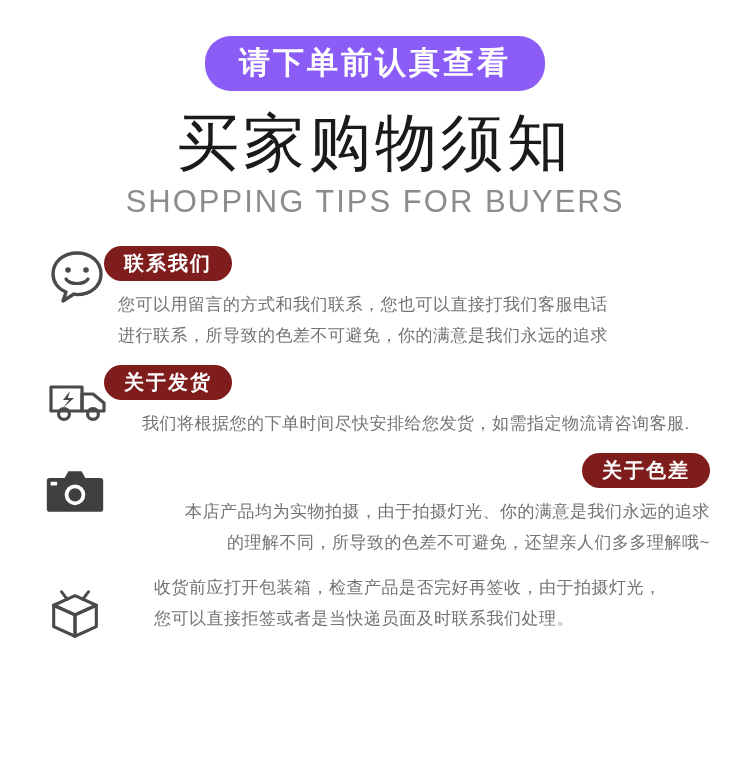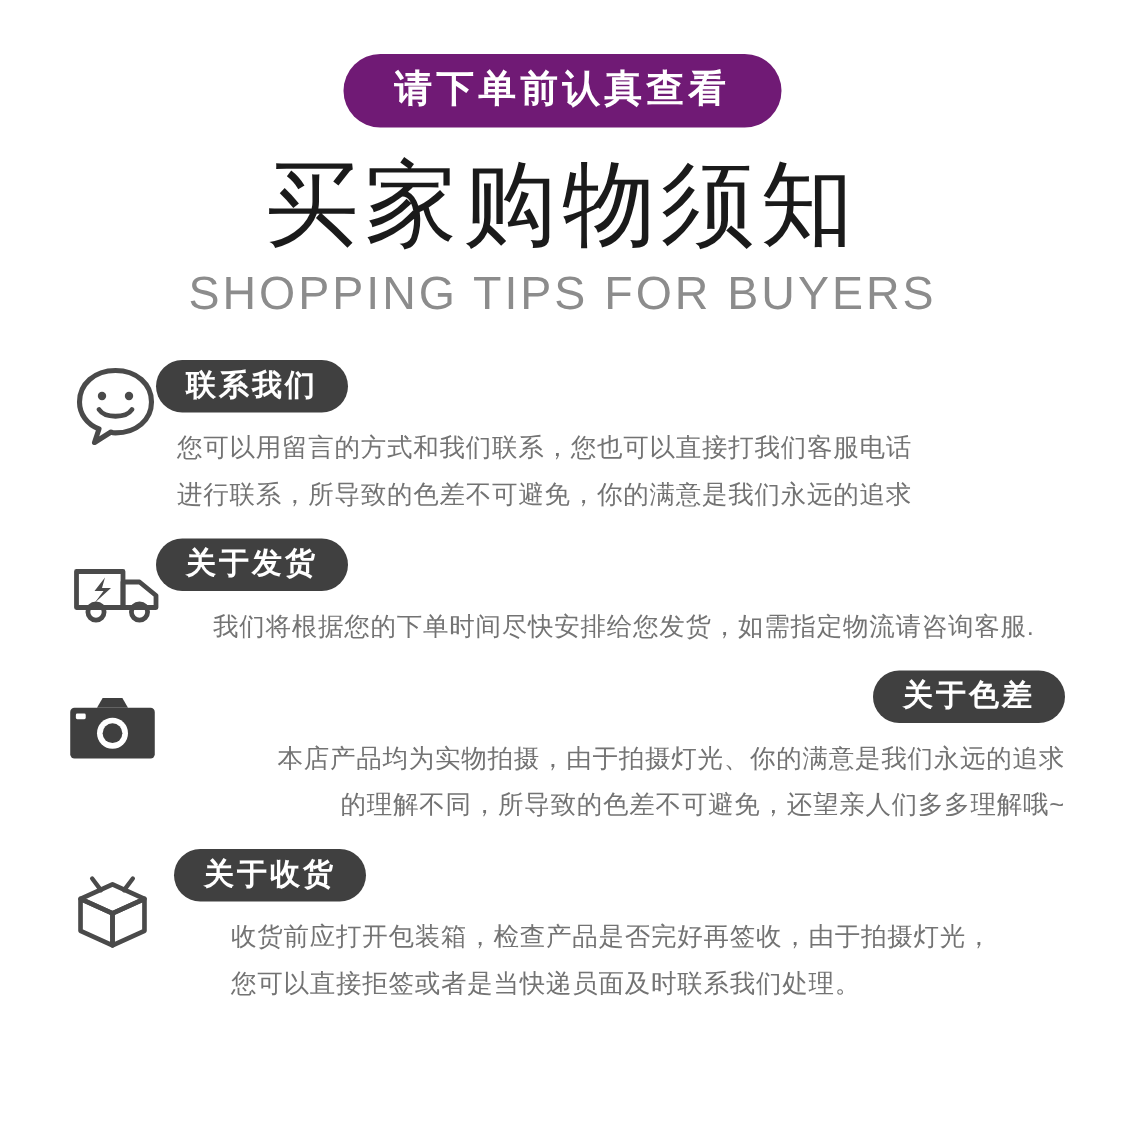--- a/index.html
+++ b/index.html
@@ -21,23 +21,23 @@
     box-sizing: border-box;
   }
 
   
   .header {
     padding-top: 36px;
     text-align: center;
   }
   .ribbon {
     display: inline-block;
-    background: #701a75;
+    background: #8b5cf6;
     color: #ffffff;
-    font-size: 25px;
+    font-size: 31px;
     font-weight: bold;
     letter-spacing: 3px;
     padding: 11px 34px 13px;
     border-radius: 26px;
     line-height: 1;
   }
   .main-title {
     margin-top: 16px;
     font-size: 62px;
     font-weight: normal;
@@ -71,21 +71,21 @@
     height: 62px;
     display: flex;
     align-items: center;
     justify-content: center;
   }
   .sec-body {
     margin-left: 78px;
   }
   .tag {
     display: inline-block;
-    background: #404040;
+    background: #7f1d1d;
     color: #ffffff;
     font-size: 20px;
     font-weight: bold;
     letter-spacing: 2px;
     border-radius: 18px;
     padding: 7px 20px 8px;
     line-height: 1;
   }
   .lines {
     margin-top: 8px;
@@ -187,21 +187,20 @@
       <div class="sec-icon">
         <svg width="64" height="56" viewBox="0 0 64 56">
           <path d="M10 20 L32 10 L54 20 L32 30 Z" fill="none" stroke="#4a4a4a" stroke-width="3.2" stroke-linejoin="round"></path>
           <path d="M10 20 V42 L32 52 V30 Z" fill="none" stroke="#4a4a4a" stroke-width="3.2" stroke-linejoin="round"></path>
           <path d="M54 20 V42 L32 52 V30 Z" fill="none" stroke="#4a4a4a" stroke-width="3.2" stroke-linejoin="round"></path>
           <path d="M18 6 L24 14" stroke="#4a4a4a" stroke-width="3" stroke-linecap="round"></path>
           <path d="M46 6 L40 14" stroke="#4a4a4a" stroke-width="3" stroke-linecap="round"></path>
         </svg>
       </div>
       <div class="sec-body">
-        <div class="tag">关于收货</div>
         <div class="lines">
           <div class="line">收货前应打开包装箱，检查产品是否完好再签收，由于拍摄灯光，</div>
           <div class="line">您可以直接拒签或者是当快递员面及时联系我们处理。</div>
         </div>
       </div>
     </div>
 
   </div>
 </div>
 

